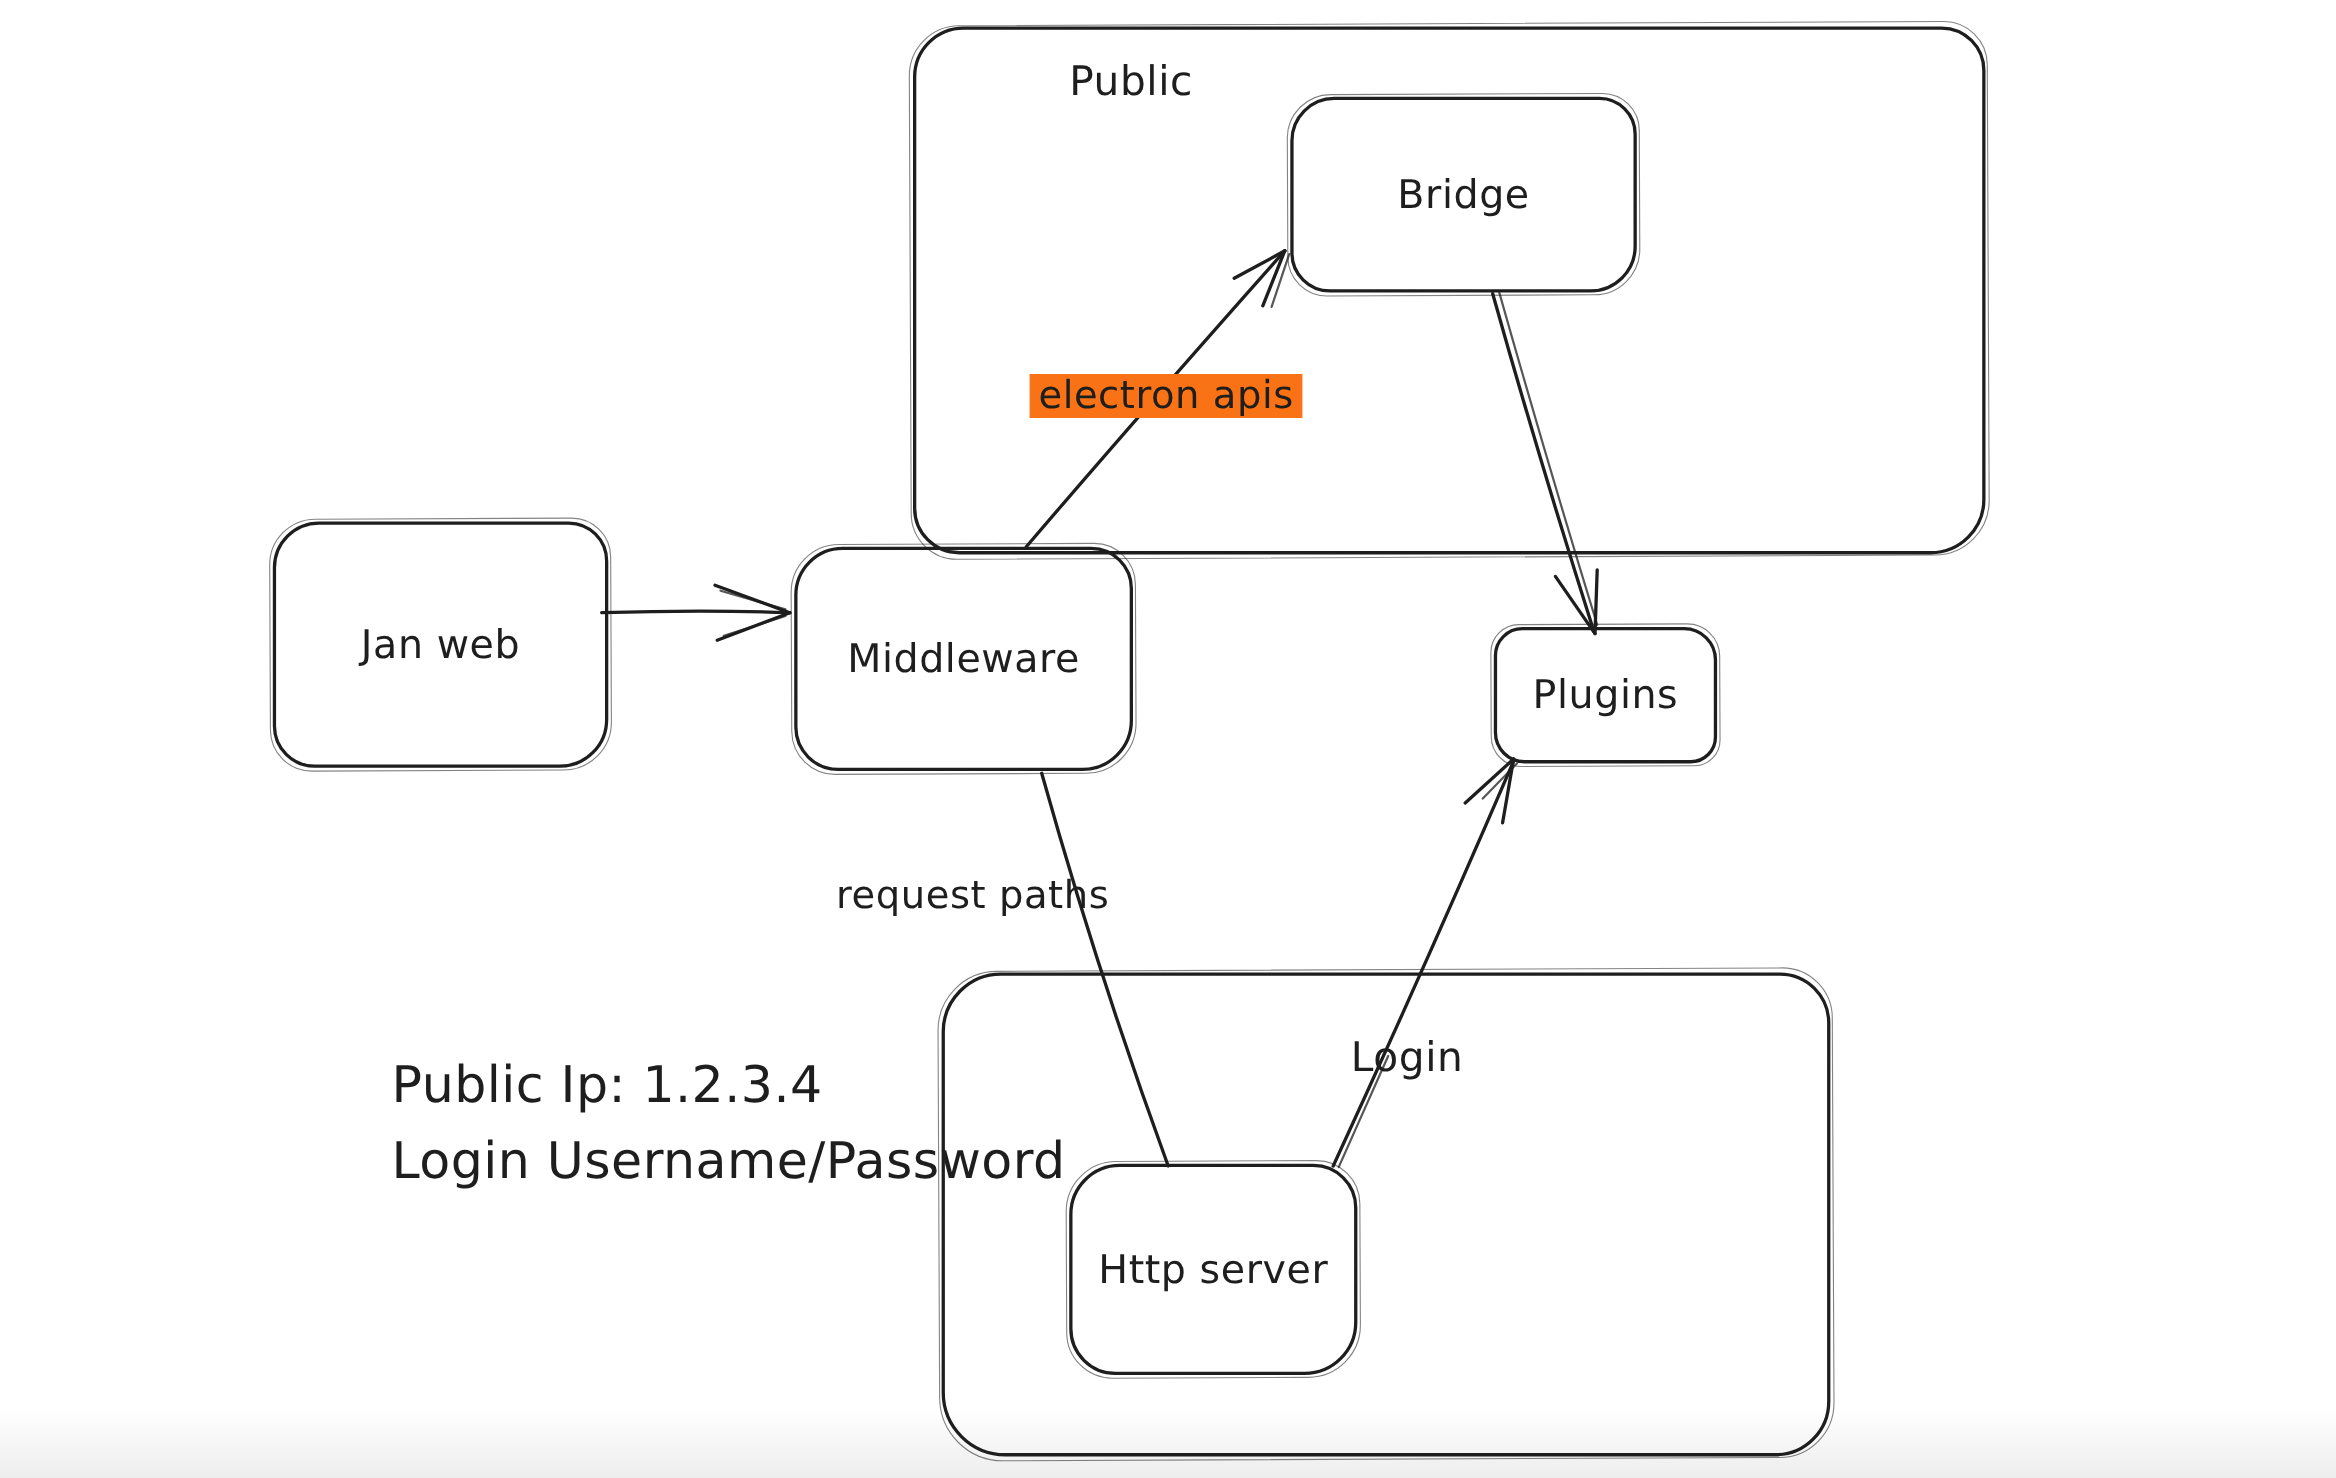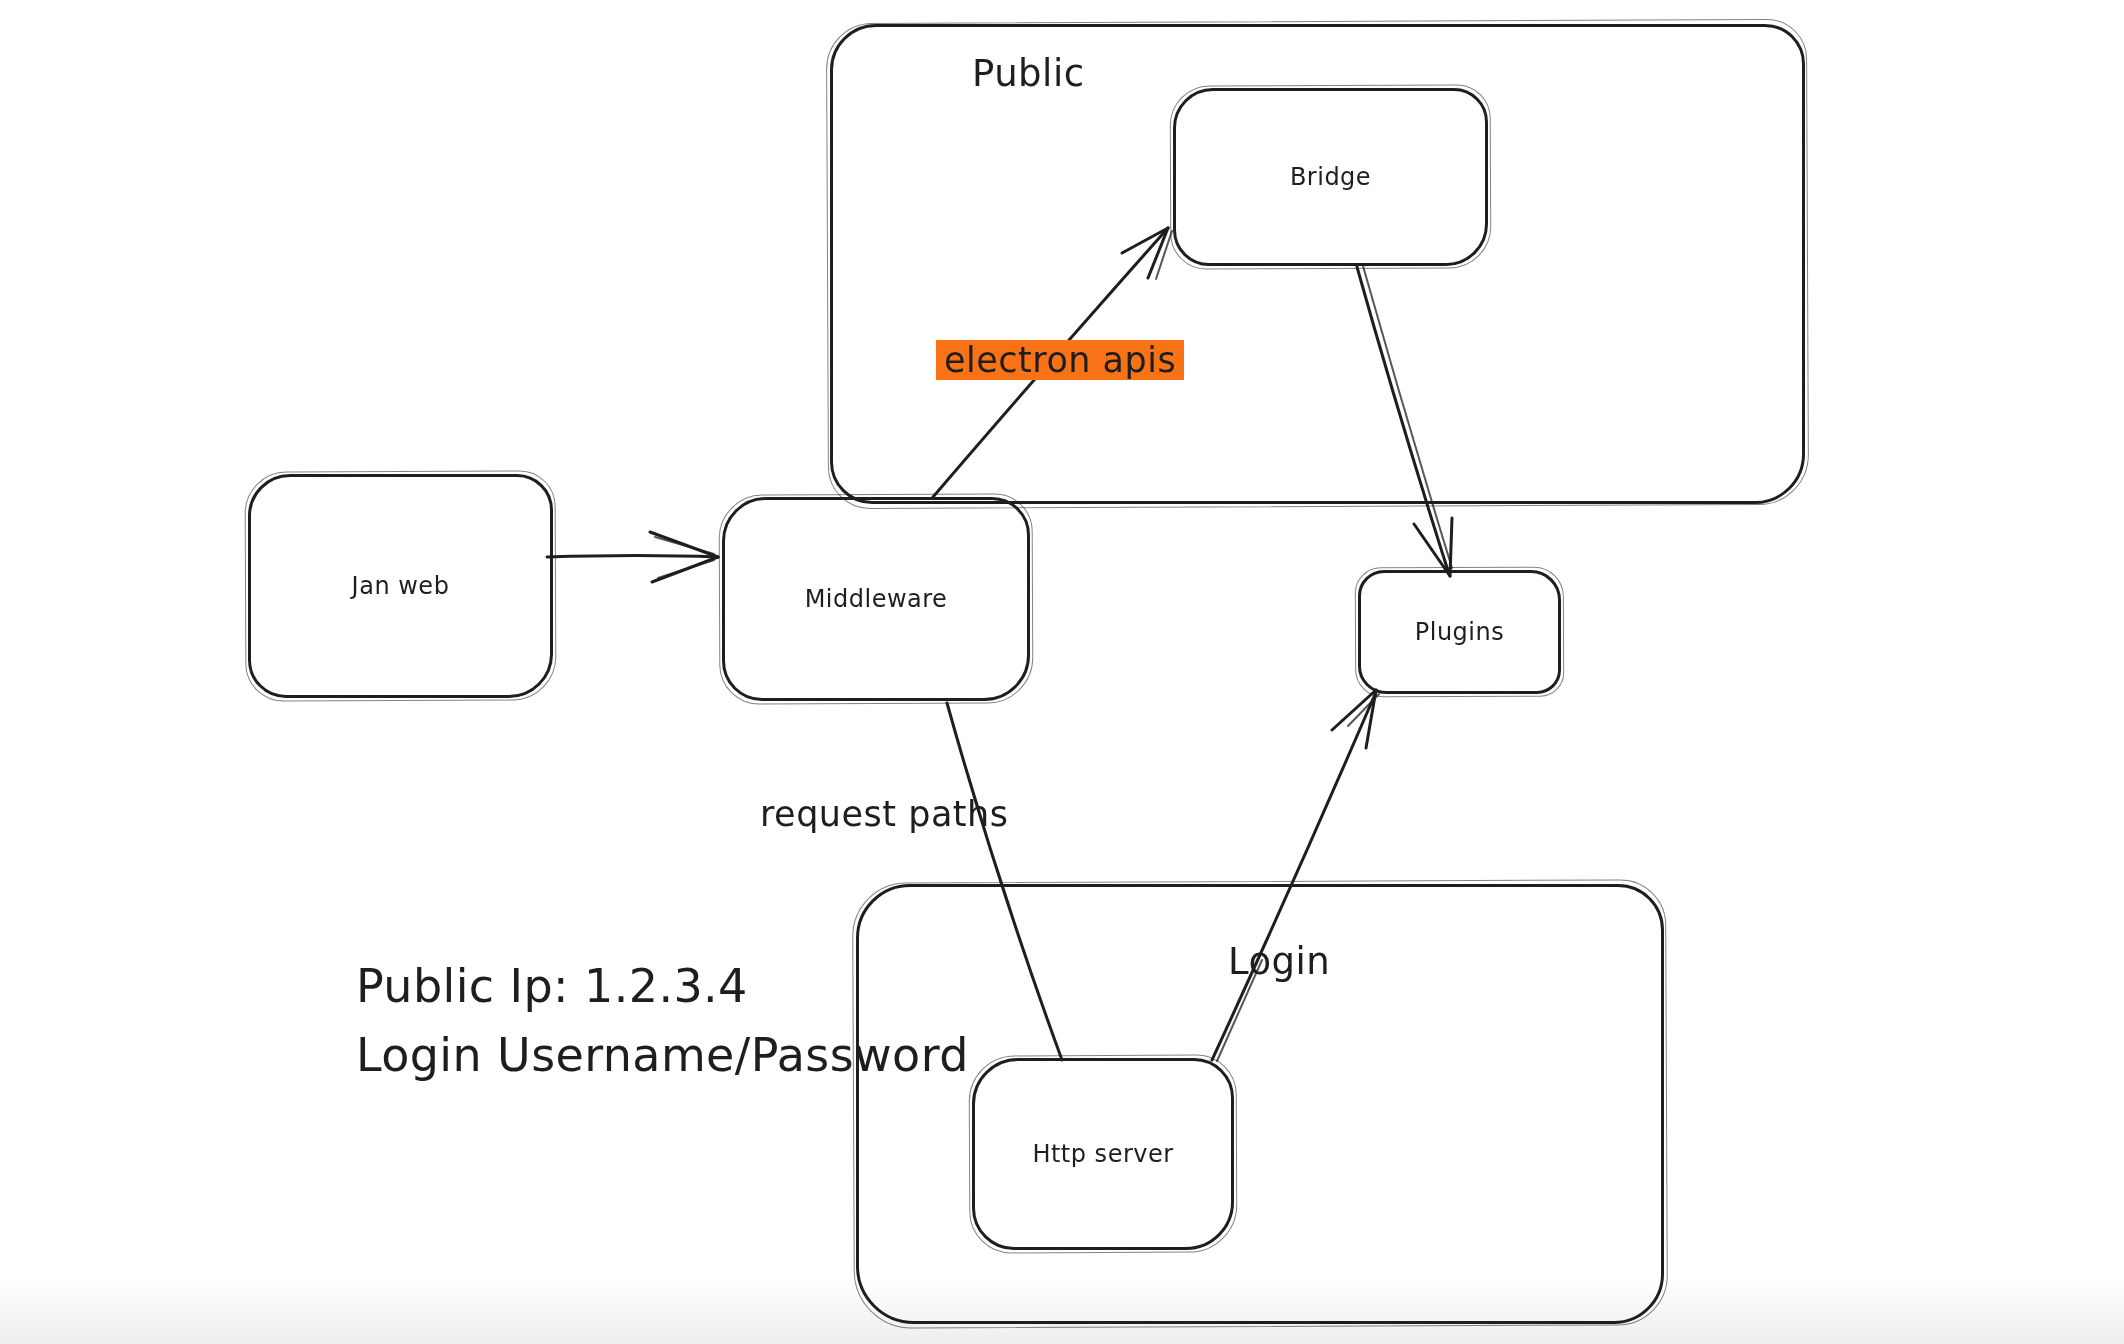--- a/index.html
+++ b/index.html
@@ -50,21 +50,21 @@
 
   #desktop-box  { left: 830px;  top: 24px;   width: 975px; height: 480px; border-radius: 46px 40px 50px 42px; }
   #cloud-box    { left: 856px;  top: 884px;  width: 808px; height: 440px; border-radius: 54px 46px 50px 58px; }
   #jan-web-box  { left: 248px;  top: 474px;  width: 305px; height: 224px; border-radius: 42px 36px 44px 38px; }
   #middleware-box { left: 722px; top: 497px; width: 308px; height: 204px; border-radius: 44px 38px 46px 40px; }
   #bridge-box   { left: 1173px; top: 88px;   width: 315px; height: 178px; border-radius: 40px 34px 42px 36px; }
   #plugins-box  { left: 1358px; top: 570px;  width: 203px; height: 124px; border-radius: 26px 30px 24px 28px; justify-content: center; }
   #http-server-box { left: 972px; top: 1058px; width: 262px; height: 192px; border-radius: 46px 40px 48px 42px; }
 
   .node-label {
-    font-size: 24px;
+    font-size: 36px;
     letter-spacing: 0.5px;
     white-space: nowrap;
   }
 
   .float-label {
     position: absolute;
     font-size: 37px;
     letter-spacing: 0.5px;
     white-space: nowrap;
     z-index: 5;

